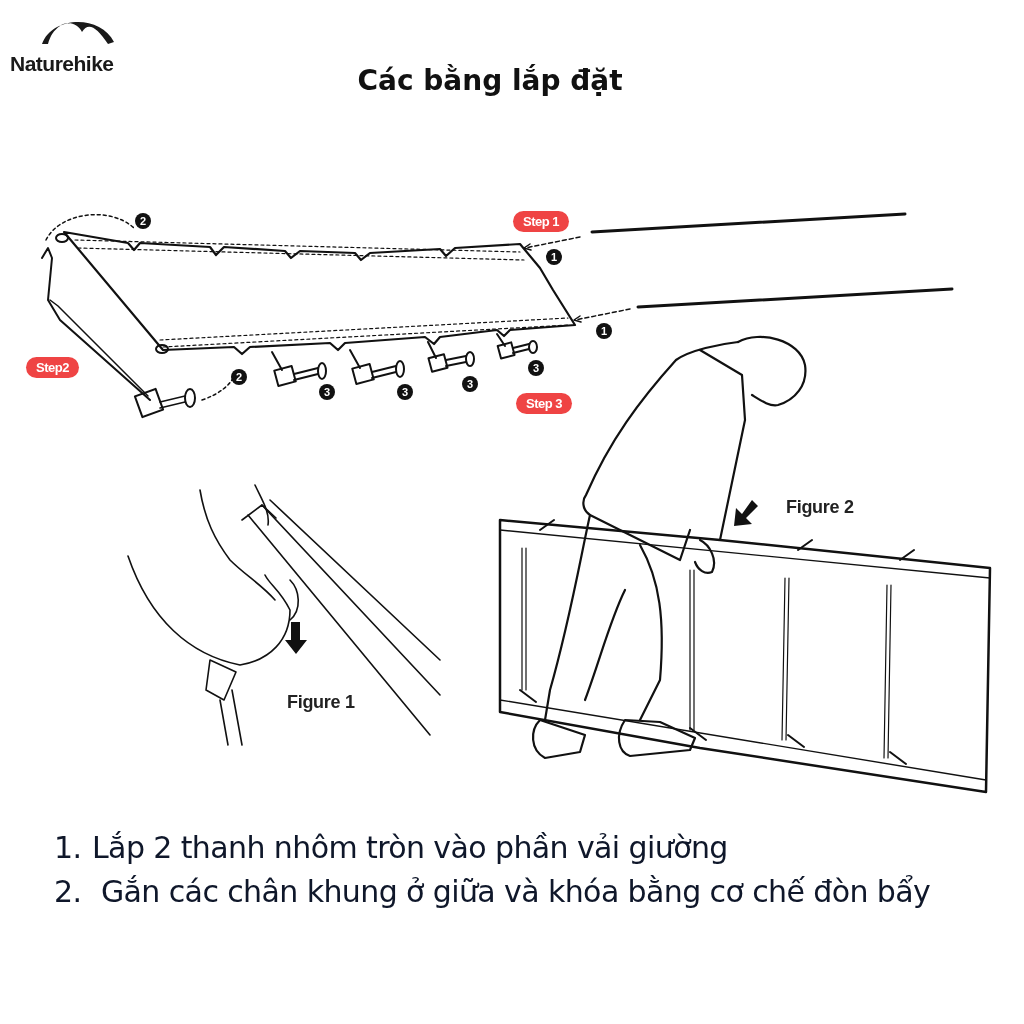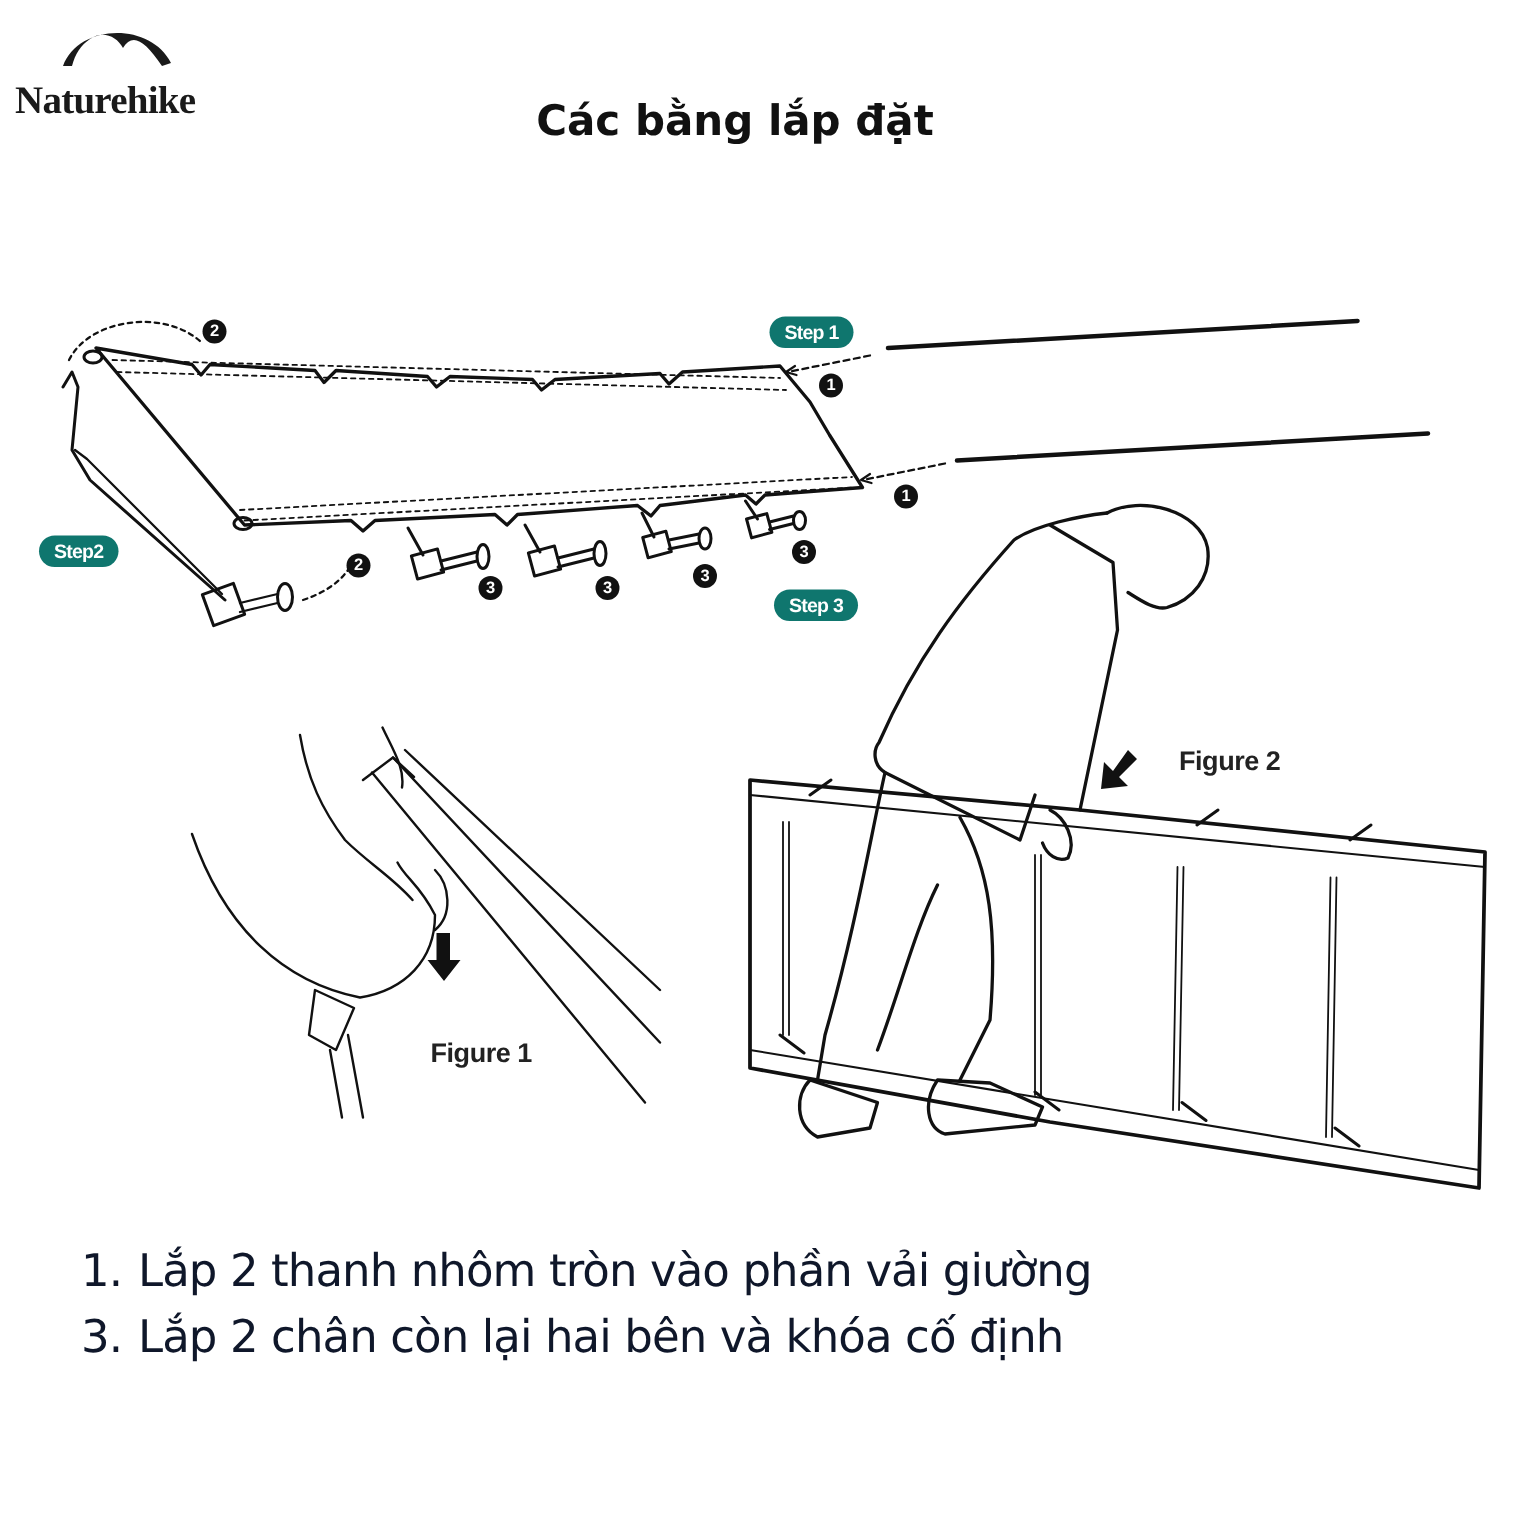--- a/index.html
+++ b/index.html
@@ -1,25 +1,25 @@
 <!DOCTYPE html>
 <html><head>
 <meta charset="utf-8">
 <style>
   html, body { margin: 0; padding: 0; background: #ffffff; }
   body { width: 1024px; height: 1024px; position: relative; overflow: hidden;
          font-family: "DejaVu Sans", "Liberation Sans", sans-serif; color: #111; }
   .logo { position: absolute; left: 10px; top: 12px; width: 140px; height: 62px; }
   .logo svg { position: absolute; left: 28px; top: 0; }
-  .logo-text { position: absolute; left: 0; top: 40px; font-family: Liberation Serif, serif;
-               font-weight: bold; font-size: 26px; letter-spacing: -0.5px; color: #1a1a1a; }
+  .logo-text { position: absolute; left: 0; top: 40px; font-family: Liberation Sans, sans-serif;
+               font-weight: bold; font-size: 21px; letter-spacing: -0.5px; color: #1a1a1a; }
   .title { position: absolute; left: 0; width: 980px; top: 64px; text-align: center;
            font-weight: bold; font-size: 28px; color: #111; }
   .illus { position: absolute; left: 0; top: 0; width: 1024px; height: 1024px; }
-  .step-badge { position: absolute; background: #0f766e; color: #fff; font-weight: bold;
+  .step-badge { position: absolute; background: #ef4444; color: #fff; font-weight: bold;
                 font-size: 13px; border-radius: 12px; padding: 3px 10px; letter-spacing: -0.5px;
                 font-family: "Liberation Sans", sans-serif; }
   .num-dot { position: absolute; width: 16px; height: 16px; border-radius: 50%; background: #111;
              color: #fff; font-size: 11px; font-weight: bold; text-align: center; line-height: 16px;
              font-family: "Liberation Sans", sans-serif; }
   .fig-label { position: absolute; font-family: "Liberation Sans", sans-serif; font-weight: bold;
                font-size: 18px; color: #222; letter-spacing: -0.3px; }
   .steps { position: absolute; left: 54px; top: 826px; margin: 0; padding: 0; list-style: none; }
   .steps li { font-size: 30px; line-height: 44px; color: #0f172a; white-space: nowrap;
               font-family: "DejaVu Sans", sans-serif; letter-spacing: -0.6px; }
@@ -146,14 +146,14 @@
 <div class="num-dot" style="left:319px;top:384px;">3</div>
 <div class="num-dot" style="left:397px;top:384px;">3</div>
 <div class="num-dot" style="left:462px;top:376px;">3</div>
 <div class="num-dot" style="left:528px;top:360px;">3</div>
 
 <div class="fig-label" style="left:287px;top:692px;">Figure 1</div>
 <div class="fig-label" style="left:786px;top:497px;">Figure 2</div>
 
 <ul class="steps">
   <li><span class="n">1.</span><span>Lắp 2 thanh nhôm tròn vào phần vải giường</span></li>
-  <li><span class="n">3.</span><span>Lắp 2 chân còn lại hai bên và khóa cố định</span></li>
+  <li><span class="n">2.</span><span style="white-space:pre"> Gắn các chân khung ở giữa và khóa bằng cơ chế đòn bẩy</span></li>
 </ul>
 
 </body></html>

